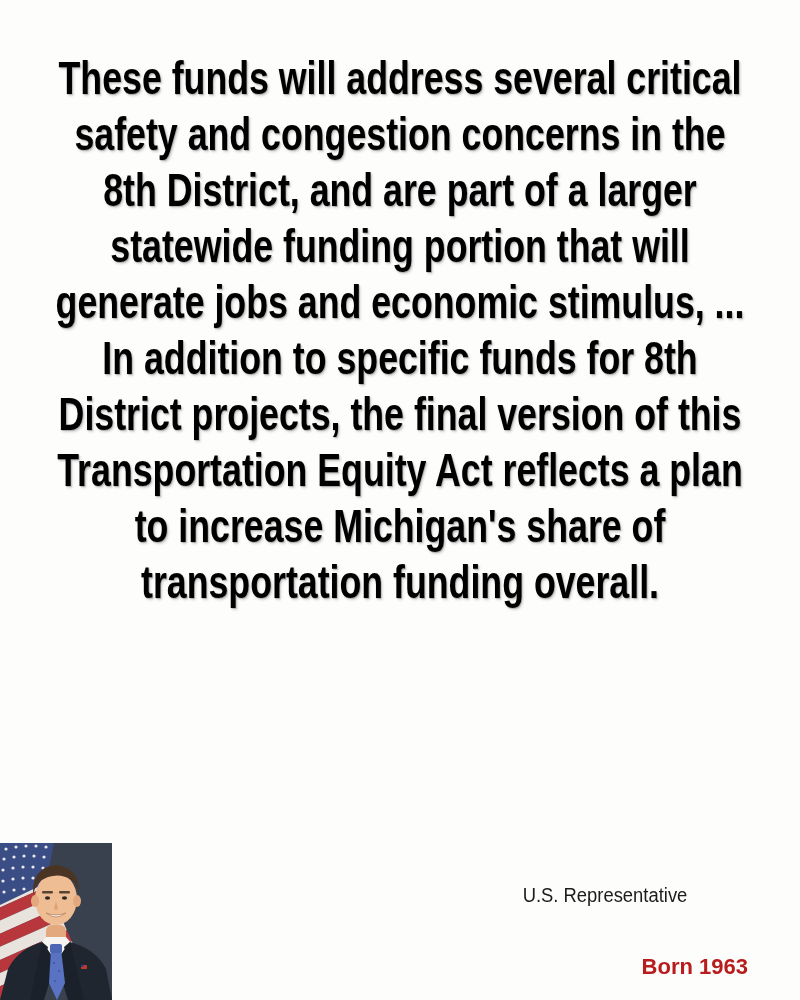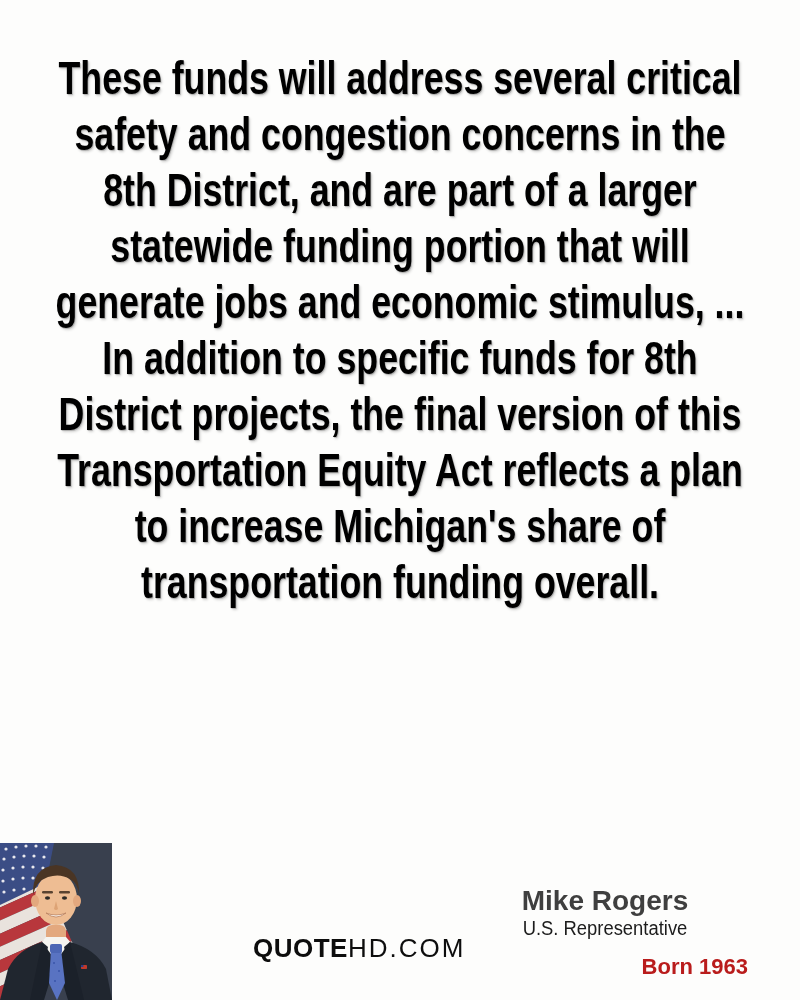--- a/index.html
+++ b/index.html
@@ -188,24 +188,20 @@
         <circle cx="54" cy="120" r="1" fill="#3a55a8"></circle>
         <circle cx="59" cy="128" r="1" fill="#3a55a8"></circle>
         <circle cx="55" cy="138" r="1" fill="#3a55a8"></circle>
 
         <rect x="81" y="122" width="6" height="4" rx="0.8" fill="#c0392b"></rect>
         <rect x="81" y="122" width="2.4" height="2" fill="#2c3e8c"></rect>
       </g>
     </svg>
   </div>
 
-  <div class="logo">
-    <span class="logo-bold">QUOTE</span><span class="logo-light">HD.COM</span>
-  </div>
 
   <div class="author-block">
-    <div class="author-name">Mike Rogers</div>
     <div class="author-title">U.S. Representative</div>
   </div>
 
   <div class="born-label">Born 1963</div>
 
 </div>
 
 </body></html>

